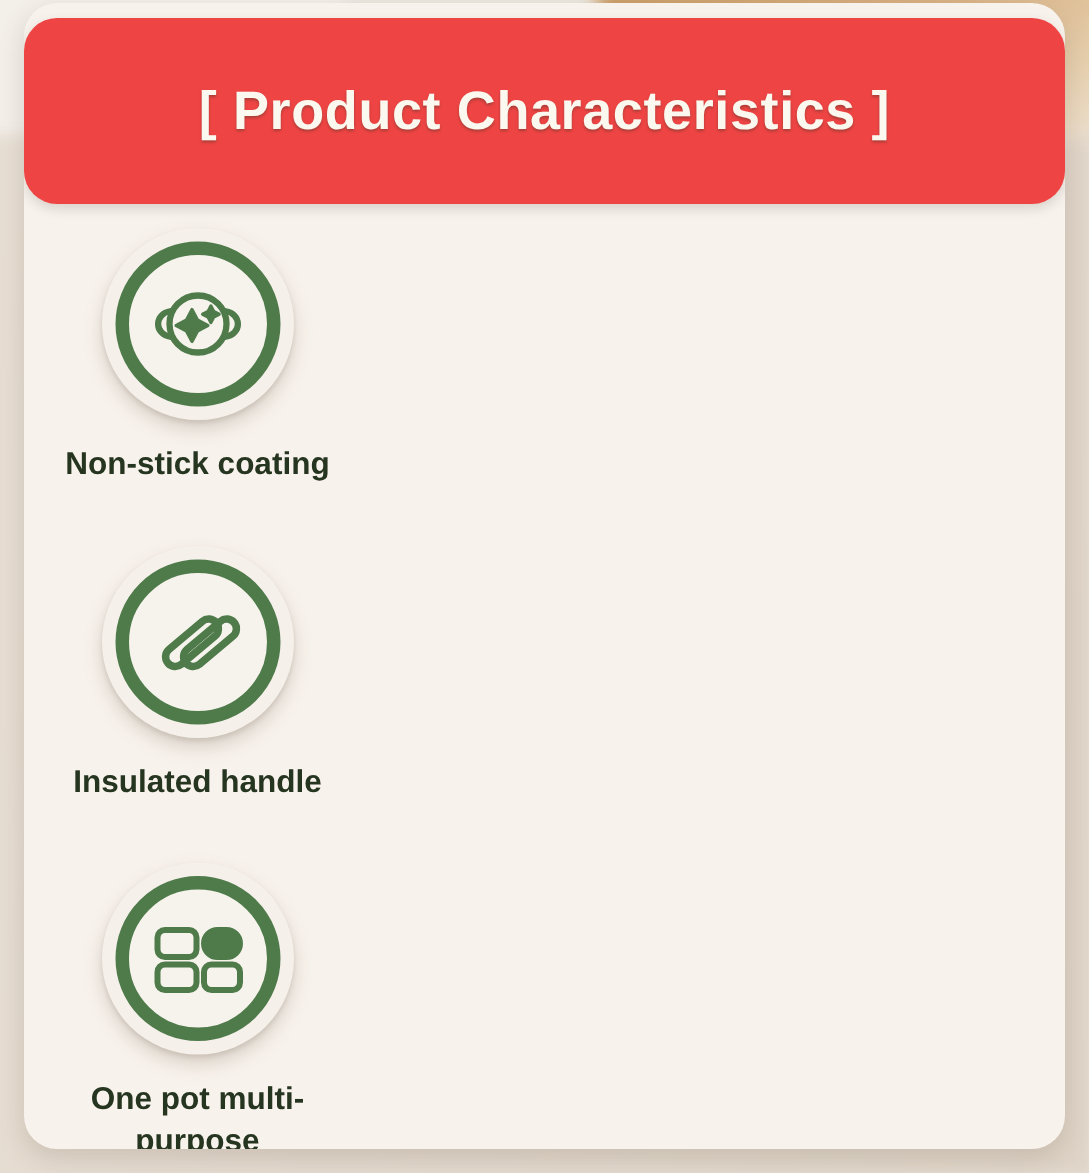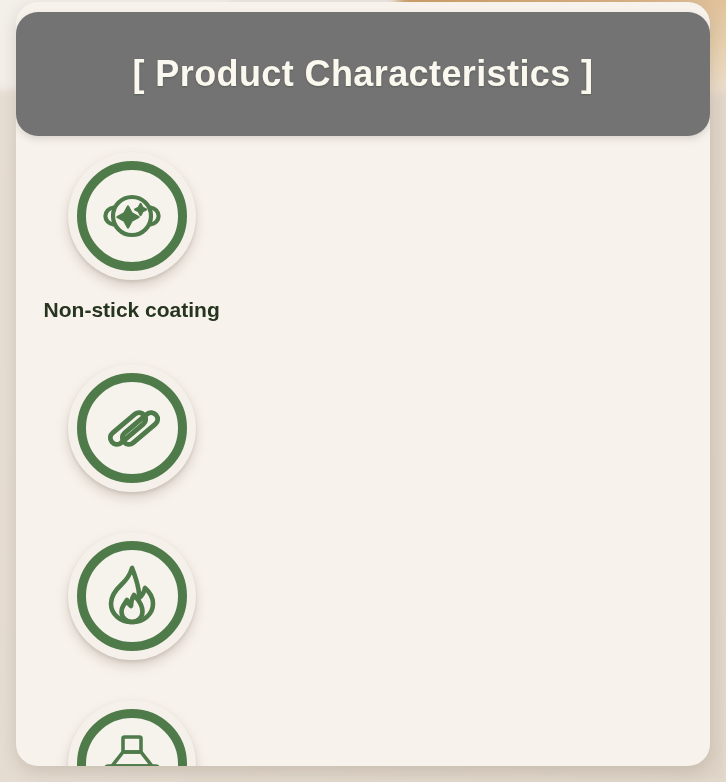--- a/index.html
+++ b/index.html
@@ -82,21 +82,21 @@
     overflow: hidden;
   }
 
   
   #banner {
     position: absolute;
     left: 0px;
     top: 10px;
     width: 694px;
     height: 124px;
-    background: #737373;
+    background: #ef4444;
     border-radius: 22px;
     display: flex;
     align-items: center;
     justify-content: center;
     box-shadow: 0 3px 7px rgba(80, 80, 60, .18);
   }
   #banner-title {
     color: #fbf8ef;
     font-size: 36px;
     font-weight: bold;
@@ -202,22 +202,38 @@
       <div class="icon-wrap">
         <div class="icon-ring">
           <span>
             <svg width="78" height="78" viewBox="0 0 78 78" fill="none" stroke="#4f7b4b" stroke-width="5" stroke-linecap="round" stroke-linejoin="round">
               <rect x="14" y="33" width="42" height="13" rx="6.5" transform="rotate(-40 35 39.5)"></rect>
               <rect x="26" y="33" width="42" height="13" rx="6.5" transform="rotate(-40 47 39.5)"></rect>
             </svg>
           </span>
         </div>
       </div>
-    </div>
-
+      <div class="feature-label">Insulated handle</div>
+    </div>
+
+    <div class="feature row1">
+      <div class="icon-wrap">
+        <div class="icon-ring">
+          <span>
+            <svg width="74" height="74" viewBox="0 0 74 74" fill="none" stroke="#4f7b4b" stroke-width="4" stroke-linecap="round" stroke-linejoin="round">
+              <rect x="10" y="18" width="26" height="18" rx="5"></rect>
+              <rect x="41" y="18" width="24" height="18" rx="9" fill="#4f7b4b"></rect>
+              <rect x="10" y="41" width="26" height="17" rx="5"></rect>
+              <rect x="41" y="41" width="24" height="17" rx="5"></rect>
+            </svg>
+          </span>
+        </div>
+      </div>
+      <div class="feature-label">One pot multi-purpose</div>
+    </div>
 
     <div class="feature row2">
       <div class="icon-wrap">
         <div class="icon-ring">
           <span>
             <svg width="72" height="72" viewBox="0 0 72 72" fill="none" stroke="#4f7b4b" stroke-width="4.6" stroke-linecap="round" stroke-linejoin="round">
               <path d="M36 8c0 0 -2.5 9 -10.5 16.5C18.5 31 15 37 15 43.5 15 54 24 62 36 62s21 -8 21 -18.5
                        c0 -7 -4 -12 -8 -15.5 -1.5 7 -6 10 -6 10 1 -11 -7 -30 -7 -30z"></path>
               <path d="M36 62c-6 0 -10.5 -5 -10.5 -10.5 0 -5 3.5 -8 5.5 -11.5 1 4 4 6 4 6 0 -6 3 -11 3 -11
                        2 3 8.5 8 8.5 16.5C46.5 57 42 62 36 62z"></path>

